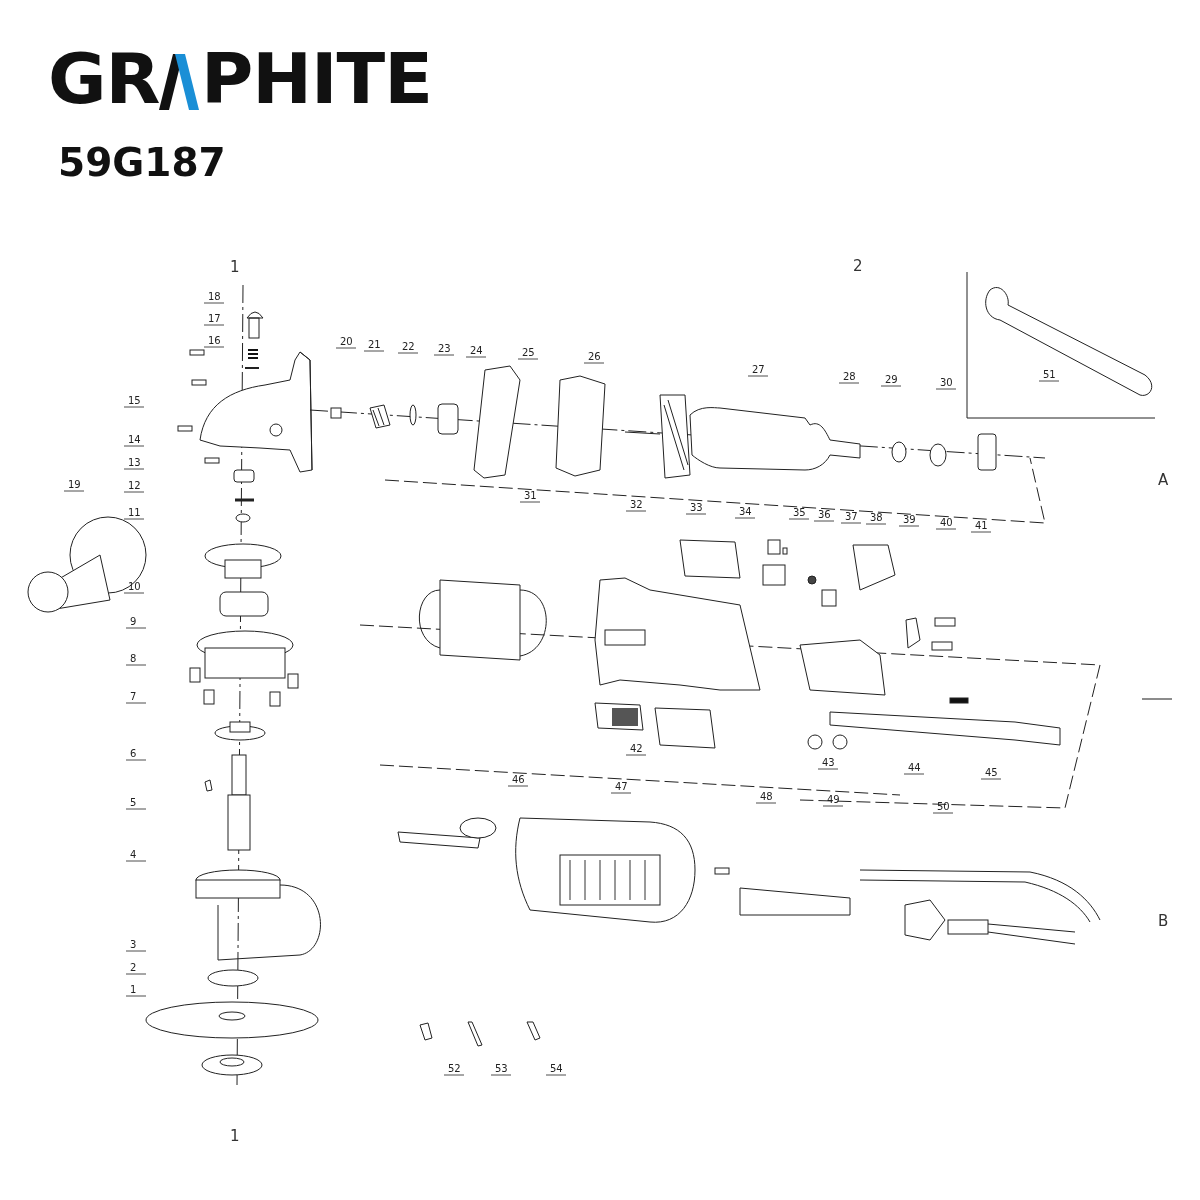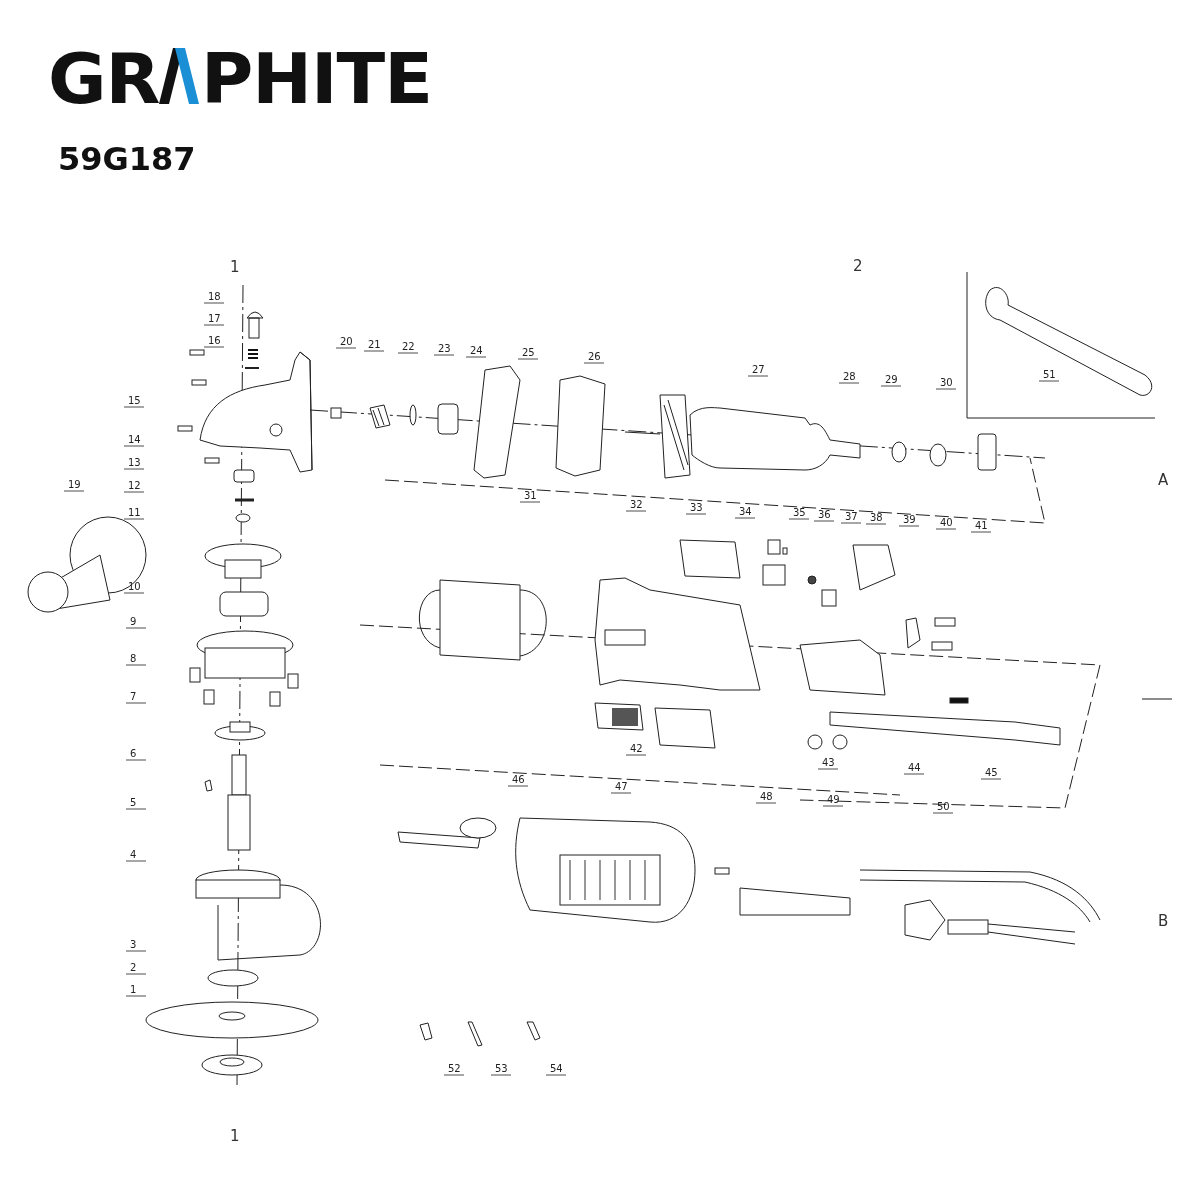--- a/index.html
+++ b/index.html
@@ -1,20 +1,20 @@
 <!DOCTYPE html>
 <html><head>
 <meta charset="utf-8">
 <style>
   html, body { margin:0; padding:0; background:#ffffff; }
   body { width:1200px; height:1200px; position:relative; overflow:hidden; font-family:"Liberation Sans", sans-serif; }
-  .brand { position:absolute; left:48px; top:48px; height:62px; display:flex; align-items:flex-start; }
+  .brand { position:absolute; left:48px; top:48px; height:62px; display:flex; align-items:flex-end; }
   .brand-text { font-family:"DejaVu Sans", sans-serif; font-weight:bold; font-size:70px; letter-spacing:-1px; color:#111111; line-height:62px; transform:scaleX(1.02); transform-origin:left; }
   .brand-slash { display:inline-block; width:40px; height:56px; position:relative; margin:0 2px; vertical-align:middle; }
-  .model { position:absolute; left:58px; top:140px; font-family:"DejaVu Sans", sans-serif; font-weight:bold; font-size:32px; color:#111111; }
+  .model { position:absolute; left:58px; top:140px; font-family:"DejaVu Sans", sans-serif; font-weight:bold; font-size:39px; color:#111111; }
   svg.diagram { position:absolute; left:0; top:0; }
   .callout text, .section-label { font-family:"DejaVu Sans", sans-serif; }
 </style>
 </head>
 <body>
 
 <div class="brand">
   <span class="brand-text">GR</span>
   <svg class="brand-slash" width="40" height="56" viewBox="0 0 40 56">
     <polygon points="0,56 14,0 24,0 10,56" fill="#111111"></polygon>

